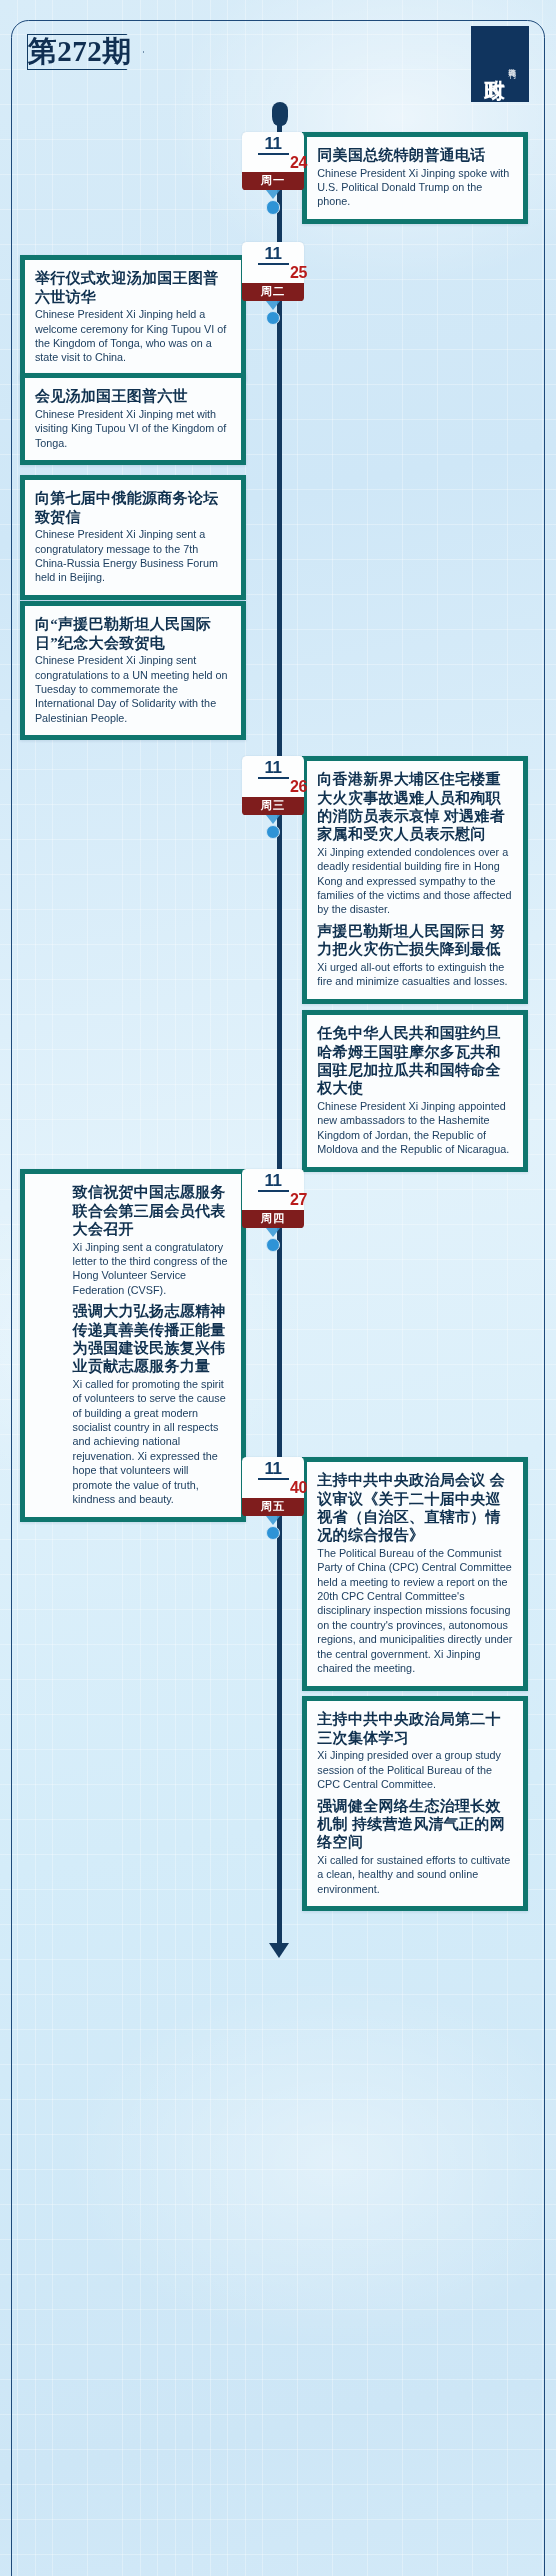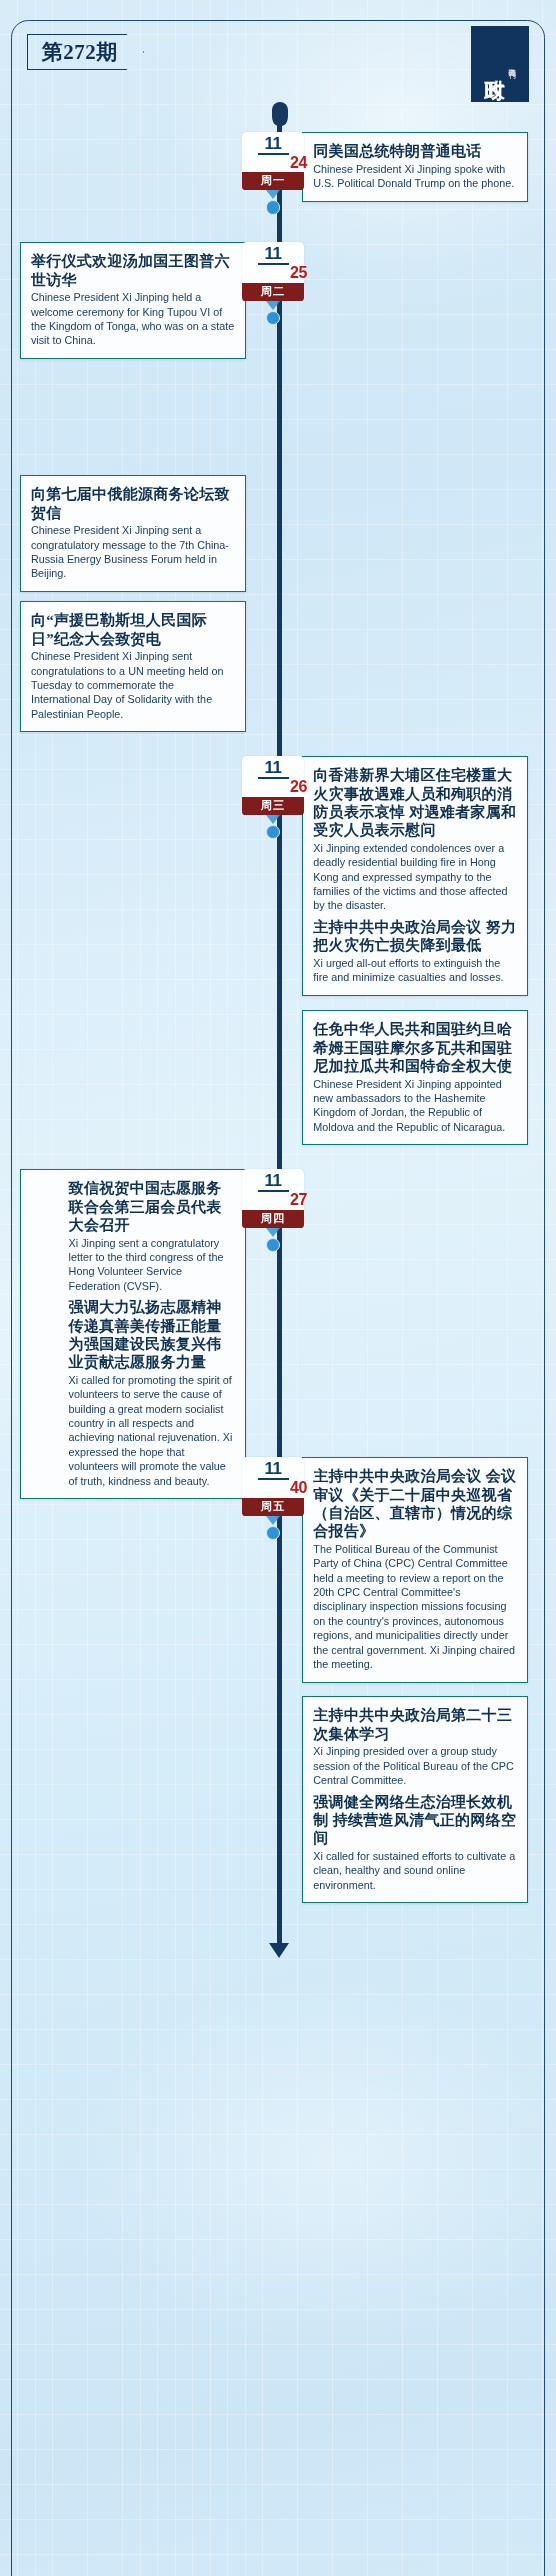--- a/index.html
+++ b/index.html
@@ -51,21 +51,21 @@
     position: absolute; inset: 0;
     border: 1.5px solid #123b63;
     background: transparent;
     clip-path: polygon(0 0, calc(100% - 17.5px) 0, 100% 50%, calc(100% - 17.5px) 100%, 0 100%);
   }
   .issue-badge .txt {
     position: absolute; inset: 0;
     display: flex; align-items: center; justify-content: center;
     padding-right: 11.3px;
     font-family: "Liberation Serif", serif;
-    font-size: 21px; font-weight: 700; color: #102f52;
+    font-size: 29px; font-weight: 700; color: #102f52;
     letter-spacing: 0.5px;
   }
 
   .brand-logo {
     position: absolute; right: 27px; top: 26px;
     width: 58px; height: 76px;
     background: #10345e;
     display: flex; align-items: center; justify-content: center;
     gap: 2.1px;
     padding: 4.1px 3.1px;
@@ -155,21 +155,21 @@
     background: #2e93d6;
     border: 1.5px solid #cfe7f7;
     margin: 1px auto 0;
   }
 
   
   .card {
     position: absolute;
     width: 226px;
     background: #fbfdfe;
-    border: 1px solid #0f766e;
+    border: 5px solid #0f766e;
     padding: 9.3px 10.3px 10.3px;
     box-shadow: 0 1px 2.6px rgba(20,60,100,.12);
   }
   .card.left  { left: 19.6px; }
   .card.right { left: 302px; }
 
   .card h3 {
     font-family: "Liberation Serif", serif;
     font-size: 15px;
     font-weight: 700;
@@ -227,23 +227,27 @@
     <div class="date-badge" style="top: 131px;">
       <div class="dnum">
         <div class="m">11</div>
         <div class="rule"></div>
         <div class="d">25</div>
       </div>
       <div class="dow">周二</div>
       <div class="nib"></div>
       <div class="dot"></div>
     </div>
-    <div class="card left" style="top: 131px;">
+    <div class="card left" style="top: 144px;">
       <h3>举行仪式欢迎汤加国王图普六世访华</h3>
       <p>Chinese President Xi Jinping held a welcome ceremony for King Tupou VI of the Kingdom of Tonga, who was on a state visit to China.</p>
+    </div>
+    <div class="card left" style="top: 262px;">
+      <h3>会见汤加国王图普六世</h3>
+      <p>Chinese President Xi Jinping met with visiting King Tupou VI of the Kingdom of Tonga.</p>
     </div>
     <div class="card left" style="top: 364px;">
       <h3>向第七届中俄能源商务论坛致贺信</h3>
       <p>Chinese President Xi Jinping sent a congratulatory message to the 7th China-Russia Energy Business Forum held in Beijing.</p>
     </div>
     <div class="card left" style="top: 490px;">
       <h3>向“声援巴勒斯坦人民国际日”纪念大会致贺电</h3>
       <p>Chinese President Xi Jinping sent congratulations to a UN meeting held on Tuesday to commemorate the International Day of Solidarity with the Palestinian People.</p>
     </div>
     <div class="date-badge" style="top: 645px;">
@@ -252,21 +256,21 @@
         <div class="rule"></div>
         <div class="d">26</div>
       </div>
       <div class="dow">周三</div>
       <div class="nib"></div>
       <div class="dot"></div>
     </div>
     <div class="card right" style="top: 645px;">
       <h3>向香港新界大埔区住宅楼重大火灾事故遇难人员和殉职的消防员表示哀悼 对遇难者家属和受灾人员表示慰问</h3>
       <p>Xi Jinping extended condolences over a deadly residential building fire in Hong Kong and expressed sympathy to the families of the victims and those affected by the disaster.</p>
-      <h3>主持中共中央政治局会议 努力把火灾伤亡损失降到最低</h3>
+      <h3>声援巴勒斯坦人民国际日 努力把火灾伤亡损失降到最低</h3>
       <p>Xi urged all-out efforts to extinguish the fire and minimize casualties and losses.</p>
     </div>
     <div class="card right" style="top: 899px;">
       <h3>任免中华人民共和国驻约旦哈希姆王国驻摩尔多瓦共和国驻尼加拉瓜共和国特命全权大使</h3>
       <p>Chinese President Xi Jinping appointed new ambassadors to the Hashemite Kingdom of Jordan, the Republic of Moldova and the Republic of Nicaragua.</p>
     </div>
     <div class="date-badge" style="top: 1058px;">
       <div class="dnum">
         <div class="m">11</div>
         <div class="rule"></div>

